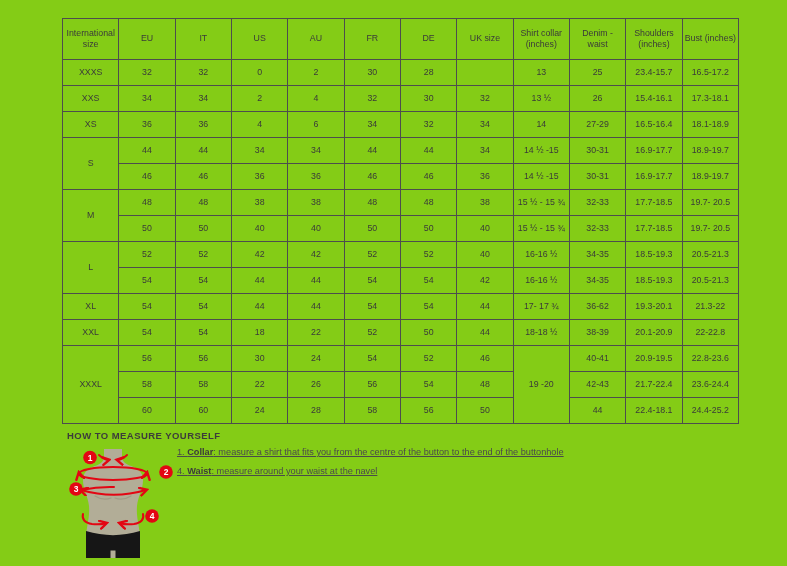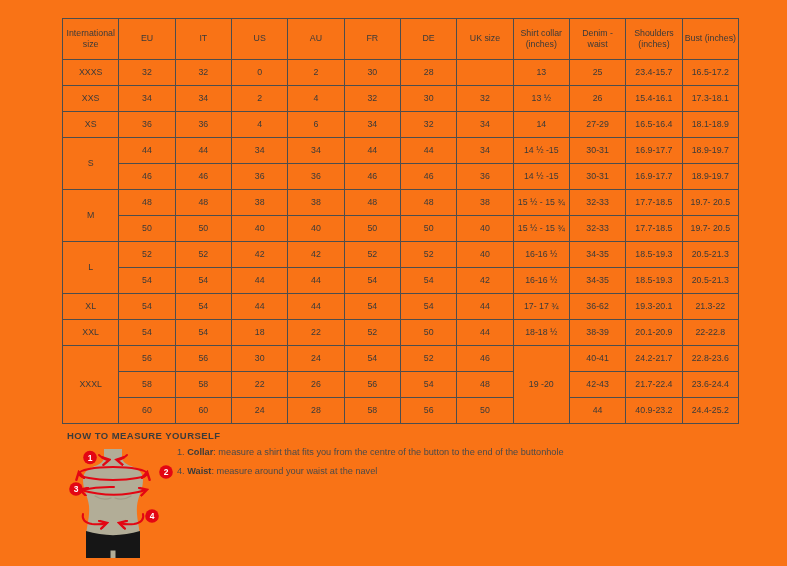--- a/index.html
+++ b/index.html
@@ -1,17 +1,17 @@
 <!DOCTYPE html>
 <html><head>
 <meta charset="utf-8">
 <style>
   html,body{margin:0;padding:0;background:#fff;}
   body{font-family:"Liberation Sans",sans-serif;color:#3a3a3a;}
-  .page{position:relative;width:787px;height:566px;background:#f97316;overflow:hidden;}
+  .page{position:relative;width:787px;height:566px;background:#84cc16;overflow:hidden;}
 
   
   table.size-chart{
     position:absolute;left:62px;top:18px;width:677px;
     border-collapse:collapse;table-layout:fixed;
     font-size:8.8px;color:#3a3a3a;
   }
   table.size-chart th,table.size-chart td{
     border:1px solid #4d4d4d;text-align:center;vertical-align:middle;
     padding:1px 2px;font-weight:400;line-height:1.3;
@@ -21,21 +21,21 @@
   table.size-chart td{height:23px;}
 
   
   .measure-heading{
     position:absolute;left:59px;top:430px;margin:0;
     font-size:9.5px;font-weight:700;color:#3c3c3b;letter-spacing:.45px;padding-left:8px;
   }
   .mannequin{position:absolute;left:58px;top:446px;}
   .instructions{
     position:absolute;left:177px;top:447px;margin:0;padding:0;
-    list-style:none;font-size:9.2px;color:#4a4a4a;
+    list-style:none;font-size:9.2px;color:#4a4a4a;text-decoration:underline;
   }
   .instructions li{margin:0 0 8.5px 0;line-height:10.5px;white-space:nowrap;}
   .instructions b{color:#3c3c3b;font-weight:700;}
 </style>
 </head>
 <body>
 
 <div class="page">
 
   <table class="size-chart">
@@ -211,21 +211,21 @@
           <td rowspan="3">XXXL</td>
           <td>56</td>
           <td>56</td>
           <td>30</td>
           <td>24</td>
           <td>54</td>
           <td>52</td>
           <td>46</td>
           <td rowspan="3">19 -20</td>
           <td>40-41</td>
-          <td>24.2-21.7</td>
+          <td>20.9-19.5</td>
           <td>22.8-23.6</td>
         </tr>
         <tr>
           <td>58</td>
           <td>58</td>
           <td>22</td>
           <td>26</td>
           <td>56</td>
           <td>54</td>
           <td>48</td>
@@ -235,21 +235,21 @@
         </tr>
         <tr>
           <td>60</td>
           <td>60</td>
           <td>24</td>
           <td>28</td>
           <td>58</td>
           <td>56</td>
           <td>50</td>
           <td>44</td>
-          <td>40.9-23.2</td>
+          <td>22.4-18.1</td>
           <td>24.4-25.2</td>
         </tr>
       </tbody>
   </table>
 
   <h2 class="measure-heading">HOW TO MEASURE YOURSELF</h2>
 
   <svg class="mannequin" width="118" height="118" viewBox="0 0 118 118">
     <defs>
       <marker id="ah" viewBox="0 0 10 10" refX="7" refY="5" markerWidth="5" markerHeight="5" orient="auto-start-reverse">

